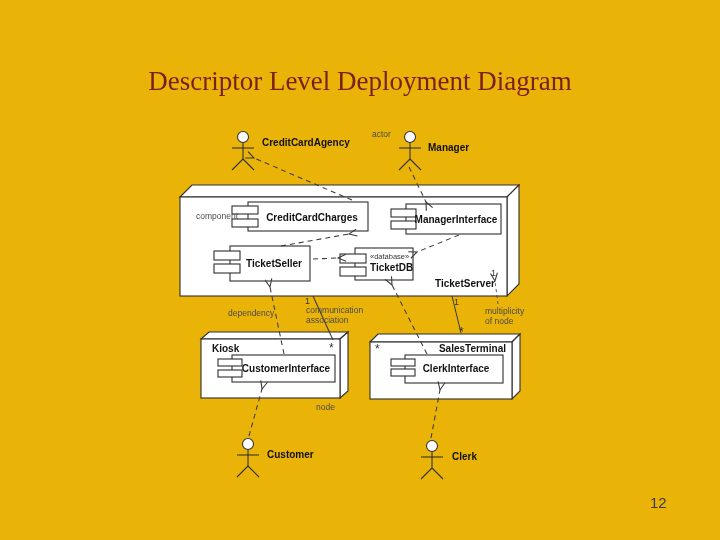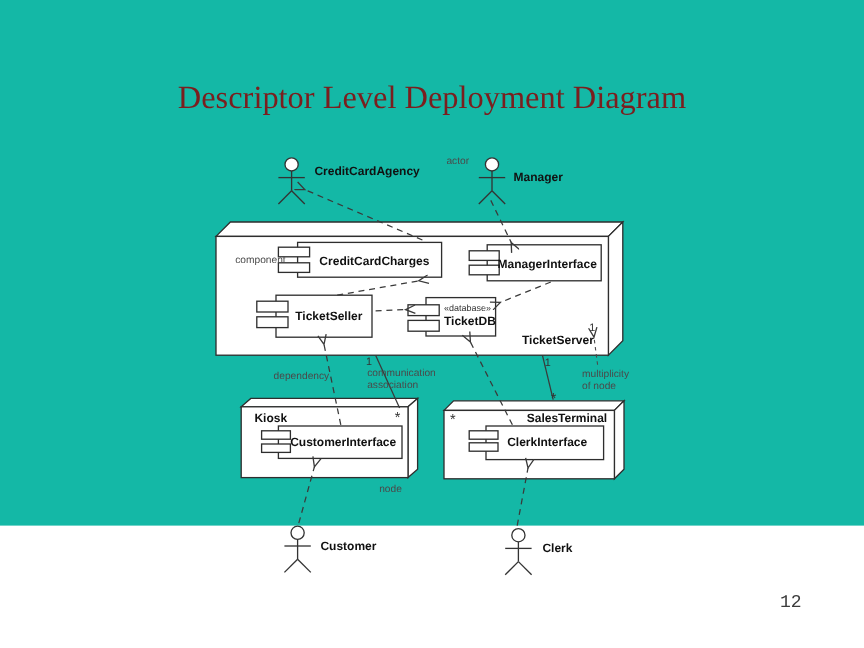--- a/index.html
+++ b/index.html
@@ -1,31 +1,31 @@
 <!DOCTYPE html>
 <html><head>
 <meta charset="utf-8">
 <style>
   html,body{margin:0;padding:0;}
   body{width:720px;height:540px;background:#fff;overflow:hidden;
        font-family:"Liberation Sans",sans-serif;}
-  .slide{position:relative;width:720px;height:438px;background:#14b8a6;}
+  .slide{position:relative;width:720px;height:540px;background:#eab308;}
   .title{
     position:absolute;top:66px;left:0;width:720px;text-align:center;
     font-family:"Liberation Serif","DejaVu Serif",serif;
     font-size:27px;font-weight:400;color:#7b1e1e;letter-spacing:0px;
   }
   .footer-text{
     position:absolute;top:494px;left:298px;
     font-family:"Liberation Serif","DejaVu Serif",serif;
     font-size:15px;color:#3c3c3c;
   }
   .page-number{
     position:absolute;top:494px;left:650px;
-    font-family:Liberation Mono, monospace;
+    font-family:Liberation Sans, sans-serif;
     font-size:15px;color:#3c3c3c;
   }
   svg{position:absolute;top:0;left:0;}
   .nodebox{fill:#ffffff;stroke:#2e2e2e;stroke-width:1.1;}
   .comp{fill:#ffffff;stroke:#2e2e2e;stroke-width:1.1;}
   .tab{fill:#ffffff;stroke:#2e2e2e;stroke-width:1.1;}
   .dashed{fill:none;stroke:#3a3a3a;stroke-width:1.05;stroke-dasharray:5 4;}
   .solid{fill:none;stroke:#3a3a3a;stroke-width:1.05;}
   .pointer{fill:none;stroke:#4a4a4a;stroke-width:0.9;stroke-dasharray:3 3;}
   .actor{stroke:#333;stroke-width:1.1;fill:none;}

